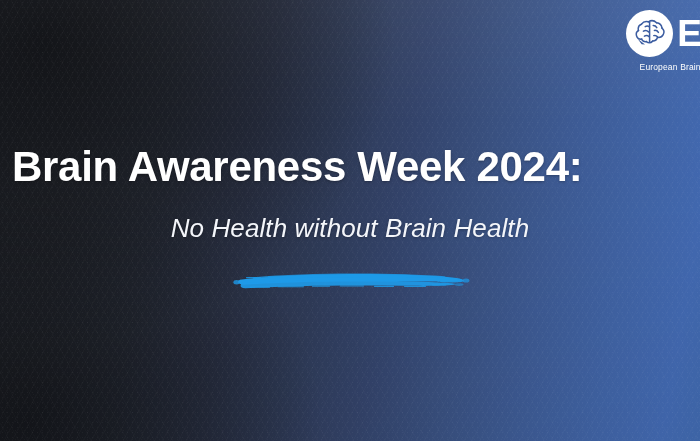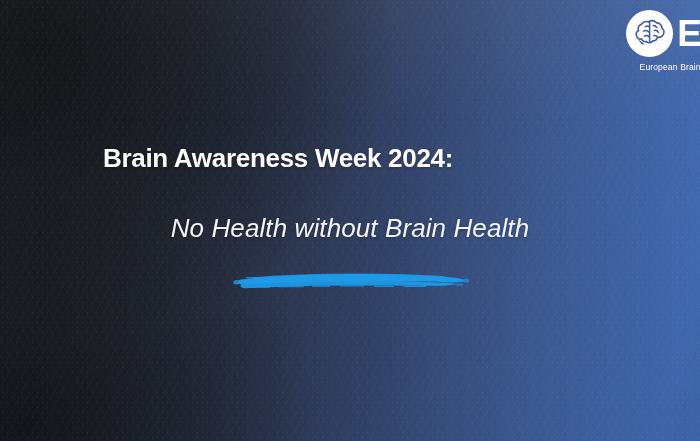--- a/index.html
+++ b/index.html
@@ -114,27 +114,28 @@
   }
 
   
   .headline {
     position: absolute;
     left: 0;
     top: 144px;
     width: 556px;
     text-align: center;
     color: #ffffff;
-    font-size: 26px;
+    font-size: 42px;
     font-weight: bold;
     letter-spacing: -0.3px;
     line-height: 1.1;
     white-space: nowrap;
     font-family: "Liberation Sans", sans-serif;
     text-shadow: 0 1px 3px rgba(0,0,0,0.28);
+    padding-left: 12px;
   }
 
   .subhead {
     position: absolute;
     left: 0;
     top: 214px;
     width: 700px;
     text-align: center;
     color: #f4f6fa;
     font-size: 26px;

